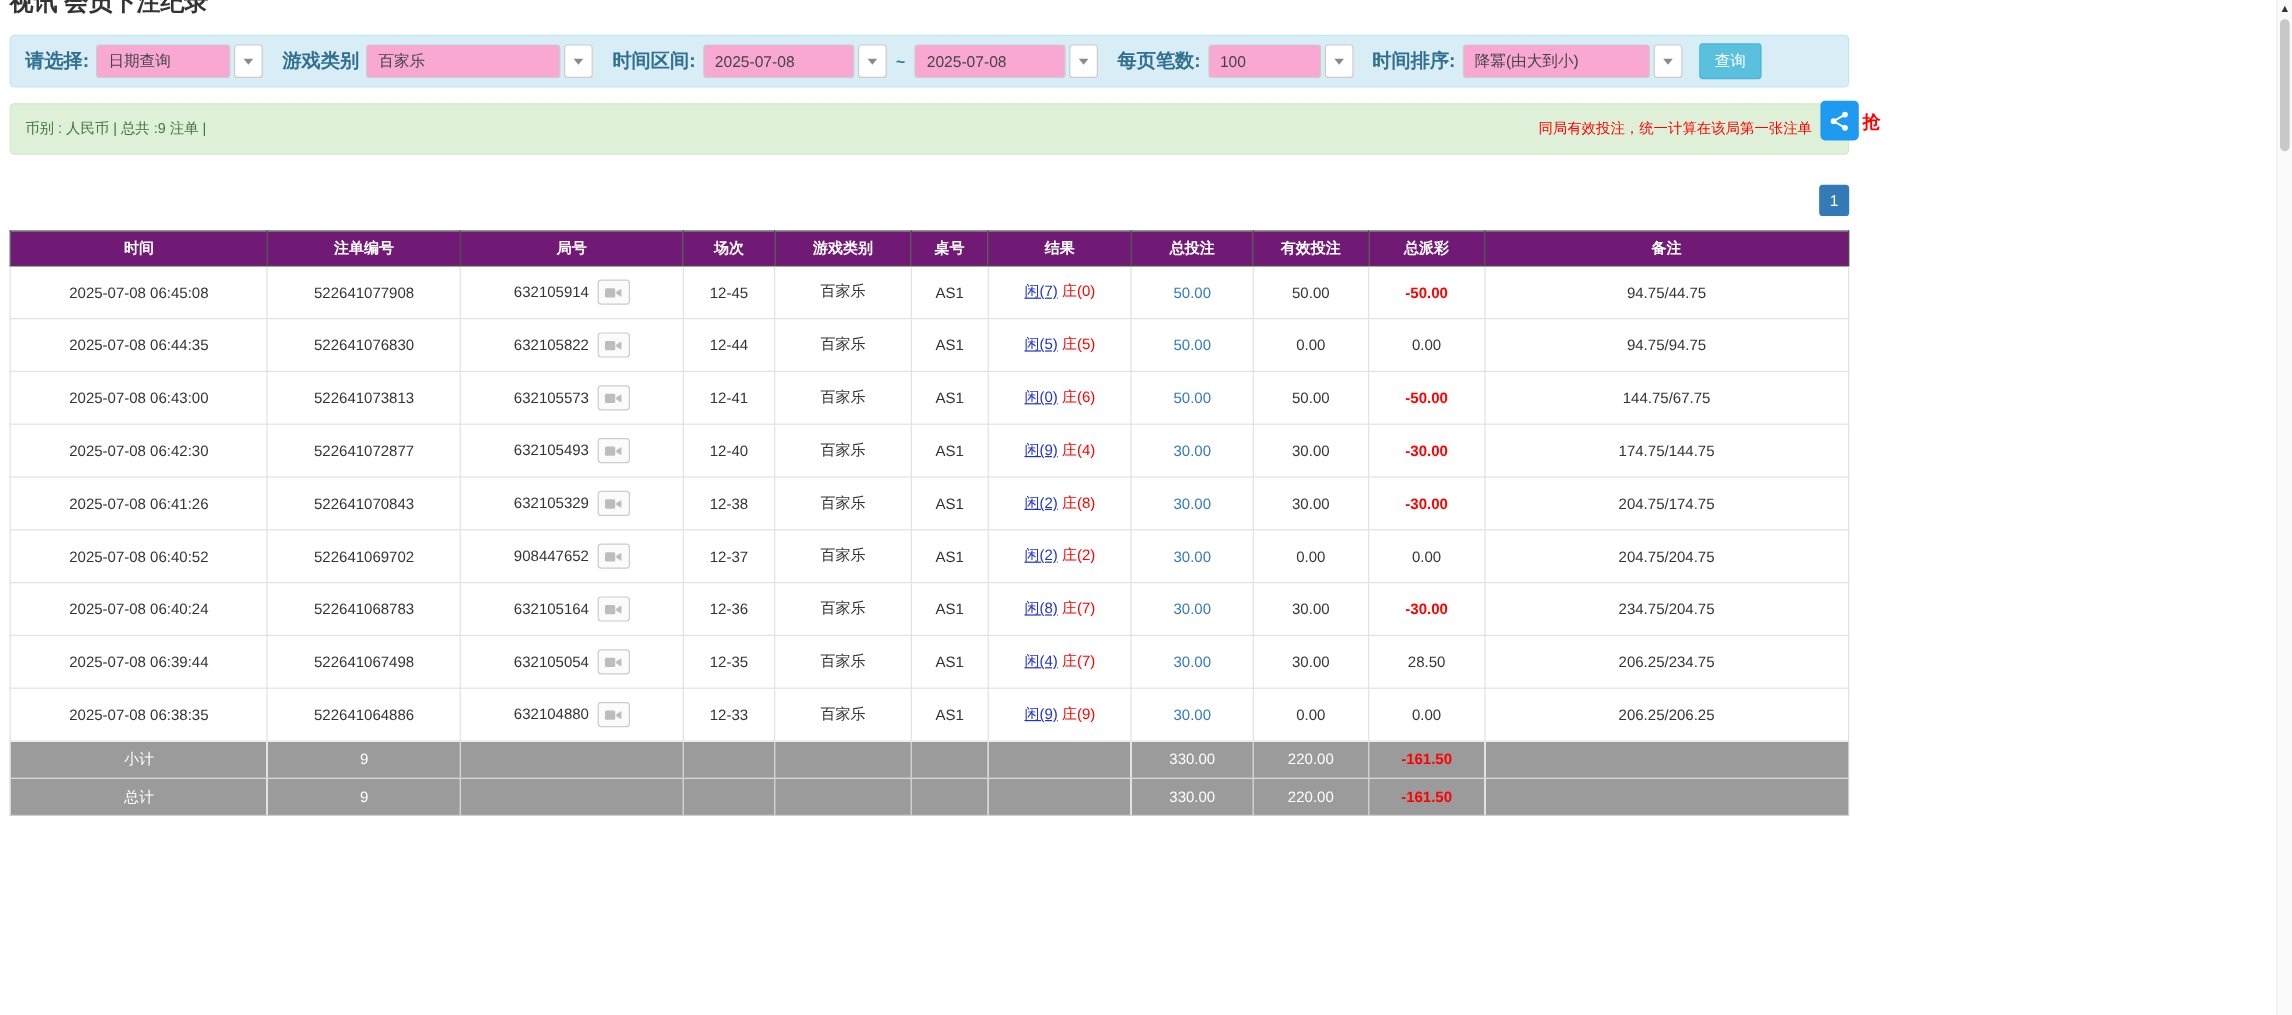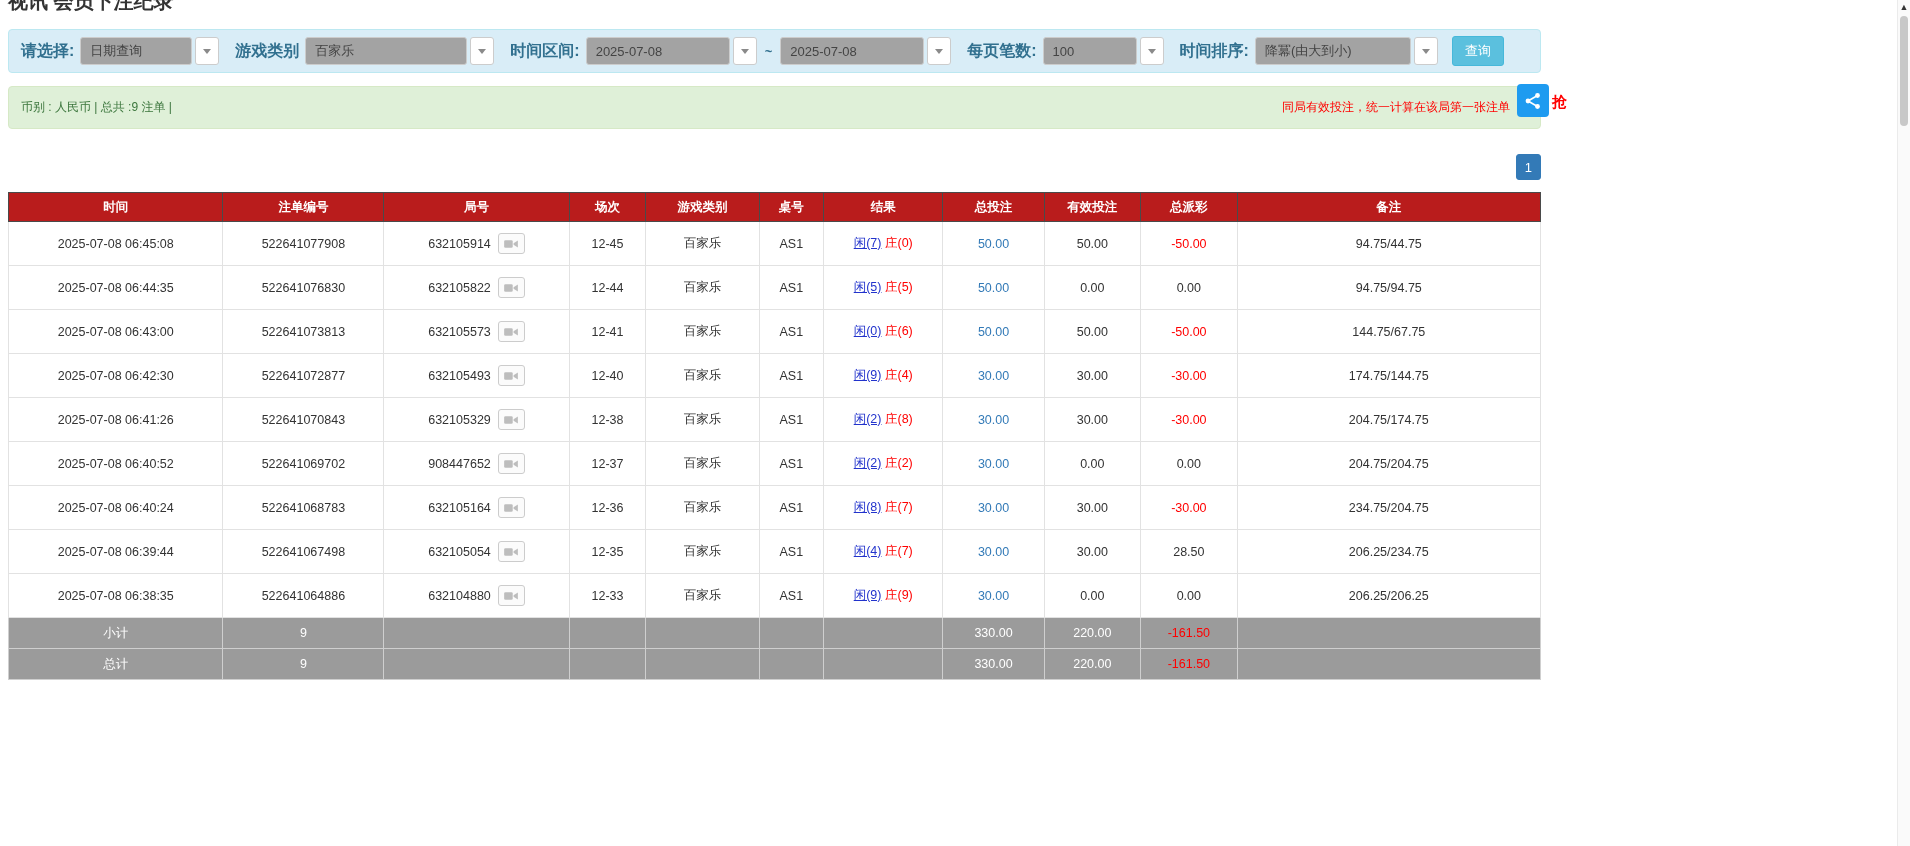--- a/index.html
+++ b/index.html
@@ -17,31 +17,31 @@
   
   .filter-bar {
     margin-top: 14px; height: 44px; background:#d9edf7; border:1px solid #bce8f1;
     border-radius: 4px; display:flex; align-items:center; padding: 0 10px; white-space:nowrap;
   }
   .flabel { color:#31708f; font-weight:bold; font-size:16px; margin:0 6px 0 16px; }
   .flabel.first { margin-left: 2px; }
   .combo { display:inline-flex; align-items:center; }
   .combo input {
     height:28px; border:1px solid #ccc; border-radius:3px; padding:0 9px;
-    font-size:13px; color:#444; background:#a3a3a3; outline:none;
+    font-size:13px; color:#444; background:#f9a8d4; outline:none;
     font-family: "Liberation Sans", "DejaVu Sans", sans-serif;
   }
   .caret-btn {
     width:24px; height:28px; margin-left:3px; border:1px solid #ccc; border-radius:3px;
     background:#fff; display:inline-flex; align-items:center; justify-content:center; cursor:pointer;
   }
   .tri { width:0; height:0; border-left:4px solid transparent; border-right:4px solid transparent; border-top:5px solid #8a8a8a; }
   .w-datetype { width:112px; }
   .w-game { width:162px; }
-  .w-date { width:144px; }
+  .w-date { width:126px; }
   .w-size { width:94px; }
   .w-sort { width:156px; }
   .tilde { margin:0 8px; color:#31708f; font-weight:bold; }
   .search-btn {
     margin-left:14px; height:30px; padding:0 12px; background:#5bc0de; border:1px solid #46b8da;
     color:#fff; font-size:13px; border-radius:3px; cursor:pointer;
     font-family: "Liberation Sans", "DejaVu Sans", sans-serif;
   }
 
   
@@ -65,34 +65,34 @@
   .pagination-row { margin-top: 25px; display:flex; justify-content:flex-end; }
   .page-btn {
     min-width:24px; height:26px; padding:0 8px; background:#337ab7; border:1px solid #337ab7;
     color:#fff; font-size:13px; border-radius:3px; cursor:pointer;
     font-family: "Liberation Sans", "DejaVu Sans", sans-serif;
   }
 
   
   table.records { margin-top: 12px; width:100%; border-collapse:collapse; table-layout:fixed; }
   .records thead th {
-    background:#b91c1c; color:#fff; font-weight:bold; font-size:12.5px; height:29px;
+    background:#701a75; color:#fff; font-weight:bold; font-size:12.5px; height:29px;
     border:1px solid #4a4a4a; text-align:center; padding:0 4px;
   }
   .records tbody td {
     background:#fff; color:#333; font-size:12.5px; height:44px;
     border:1px solid #e2e2e2; text-align:center; padding:0 4px; overflow:hidden; white-space:nowrap;
   }
   .records .footer-row td {
     background:#9b9b9b; color:#fff; font-size:12.5px; height:31px;
     border:1px solid #cfcfcf; text-align:center; padding:0 4px;
   }
   .player { color:#2233cc;text-decoration:underline; }
   .banker { color:#ff0000; }
-  .neg { color:#ff0000 !important; }
+  .neg { color:#ff0000 !important;font-weight:bold; }
   a.bet-link { color:#337ab7; text-decoration:none; cursor:pointer; }
   .round-cell span { vertical-align:middle;text-align:center; }
   .video-btn {
     margin-left:7px; width:27px; height:21px; border:1px solid #ccc; border-radius:3px;
     background:#fbfbfb; cursor:pointer; vertical-align:middle;
     display:inline-flex; align-items:center; justify-content:center; padding:0;
   }
 
   col.c0{width:14%} col.c1{width:10.5%} col.c2{width:12.1%} col.c3{width:5%}
   col.c4{width:7.4%} col.c5{width:4.2%} col.c6{width:7.8%} col.c7{width:6.6%}

